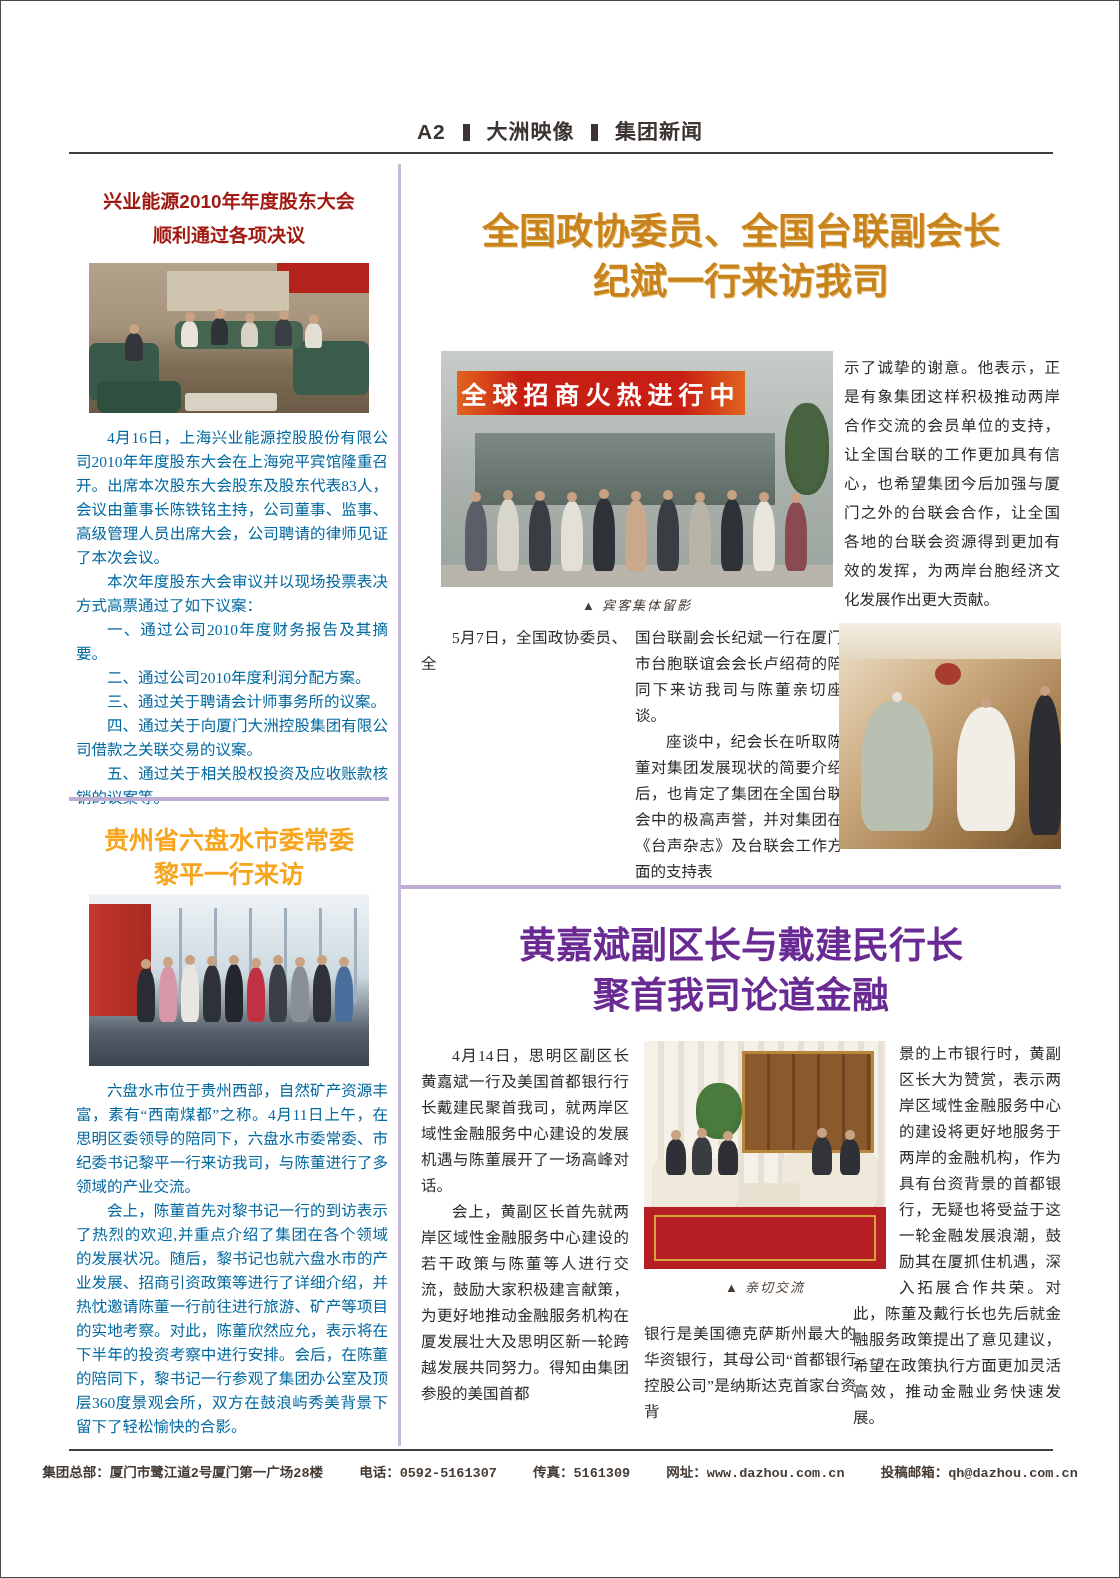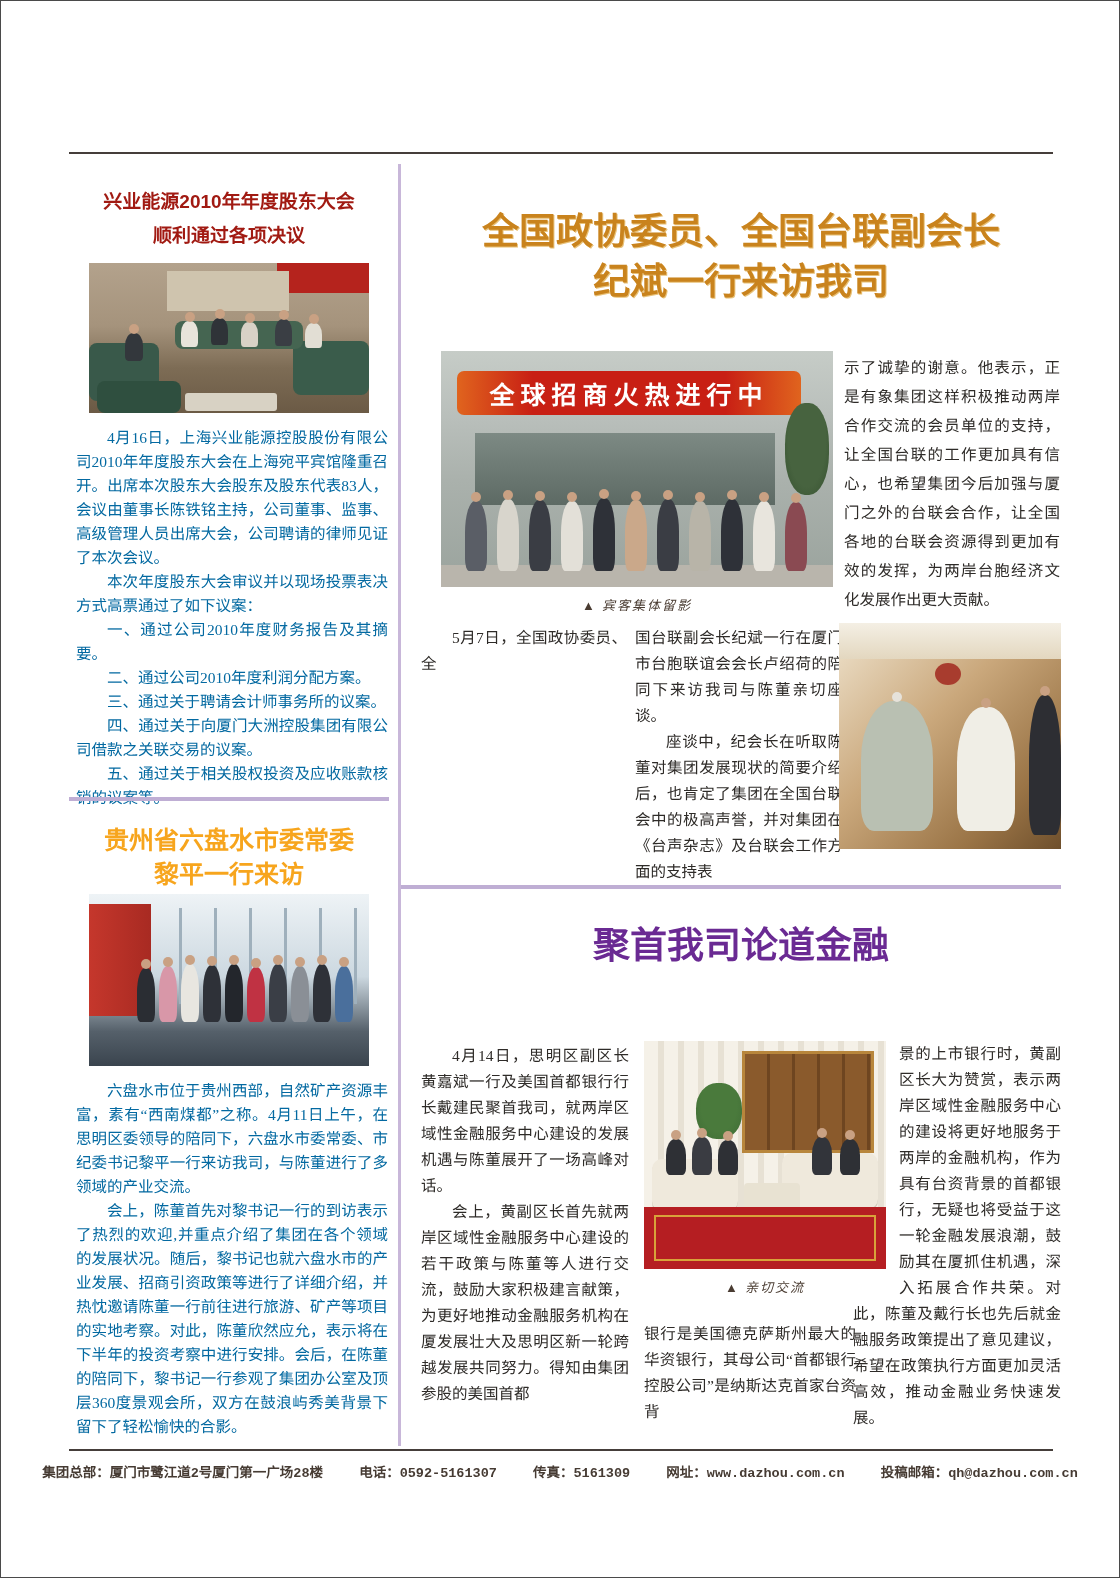--- a/index.html
+++ b/index.html
@@ -50,23 +50,23 @@
   
   .photo2{left:88px;top:893px;width:280px;height:172px;
           background:linear-gradient(180deg,#eef3f6 0%,#ccd8e0 48%,#55606a 80%,#3a444e 100%);}
   .p2-windows{left:58px;top:14px;width:222px;height:96px;
               background:repeating-linear-gradient(90deg,rgba(159,176,188,0) 0 32px,#9fb0bc 32px 35px);}
   .p2-redwall{left:0;top:10px;width:62px;height:112px;background:linear-gradient(90deg,#c5372c,#a82a22);}
 
   
   .photo3{left:440px;top:350px;width:392px;height:236px;
           background:linear-gradient(180deg,#c6ccc7 0%,#b8beba 30%,#aab1ac 55%,#9aa39d 100%);}
-  .p3-banner{left:16px;top:20px;width:344px;height:44px;
+  .p3-banner{left:16px;top:20px;width:288px;height:44px;
              background:linear-gradient(90deg,#e0641e,#c81f14 22%,#c81f14 78%,#e0641e);
-             display:flex;align-items:center;justify-content:center;border-radius:7px;}
+             display:flex;align-items:center;justify-content:center;}
   .p3-banner span{color:#ffffff;font-family:"Liberation Sans","DejaVu Sans",sans-serif;
                   font-size:25px;font-weight:bold;letter-spacing:6px;white-space:nowrap;}
   .p3-glass{left:34px;top:82px;width:300px;height:72px;background:linear-gradient(180deg,#7d8a84,#5d6a64);}
   .p3-tree{right:4px;top:52px;width:44px;height:92px;background:radial-gradient(ellipse at 50% 40%,#47633f 0 60%,#35502f 100%);border-radius:45%;}
   .p3-ground{left:0;bottom:0;width:100%;height:22px;background:#b9b5ac;}
 
   
   .photo4{left:838px;top:622px;width:222px;height:226px;
           background:linear-gradient(135deg,#efe3cd 0%,#caa87c 42%,#9a7446 78%,#6e4f2c 100%);}
   .p4-ceiling{left:0;top:0;width:100%;height:36px;background:linear-gradient(180deg,#f4efe4,#e3d7bf);}
@@ -90,20 +90,27 @@
   .footer-text{top:1460px;left:0;width:100%;text-align:center;
                font-family:Liberation Mono, monospace;
                font-size:13.5px;font-weight:bold;color:#463b33;}
   .footer-text span{margin:0 14px;}
 </style>
 </head>
 <body>
 
 <div class="page">
 
+  <div class="abs masthead">
+    <span>A2</span>
+    <span class="mast-bar"></span>
+    <span>大洲映像</span>
+    <span class="mast-bar"></span>
+    <span>集团新闻</span>
+  </div>
   <div class="abs rule" style="top:151px;left:68px;width:984px;"></div>
 
   <div class="abs v-divider"></div>
 
   <div class="abs" style="top:184px;left:68px;width:320px;">
     <p class="title t-red">兴业能源2010年年度股东大会</p>
     <p class="title t-red">顺利通过各项决议</p>
   </div>
 
   <div class="abs photo photo1">
@@ -201,20 +208,21 @@
     <div class="abs p4-ceiling"></div>
     <div class="abs p4-lantern"></div>
     <div class="person hair-white" style="left:22px;top:78px;width:72px;height:130px;background:#b9c0b2;"></div>
     <div class="person" style="left:118px;top:84px;width:58px;height:124px;background:#f0eee6;"></div>
     <div class="person" style="left:190px;top:72px;width:32px;height:140px;background:#2d2e33;"></div>
   </div>
 
   <div class="abs h-divider" style="top:884px;left:400px;width:660px;"></div>
 
   <div class="abs" style="top:920px;left:420px;width:640px;">
+    <p class="title t-purple">黄嘉斌副区长与戴建民行长</p>
     <p class="title t-purple">聚首我司论道金融</p>
   </div>
 
   <div class="abs btxt main-body" style="top:1042px;left:420px;width:208px;">
     <p class="indent">4月14日，思明区副区长黄嘉斌一行及美国首都银行行长戴建民聚首我司，就两岸区域性金融服务中心建设的发展机遇与陈董展开了一场高峰对话。</p>
     <p class="indent">会上，黄副区长首先就两岸区域性金融服务中心建设的若干政策与陈董等人进行交流，鼓励大家积极建言献策，为更好地推动金融服务机构在厦发展壮大及思明区新一轮跨越发展共同努力。得知由集团参股的美国首都</p>
   </div>
 
   <div class="abs photo photo5">
     <div class="abs p5-screen"></div>

